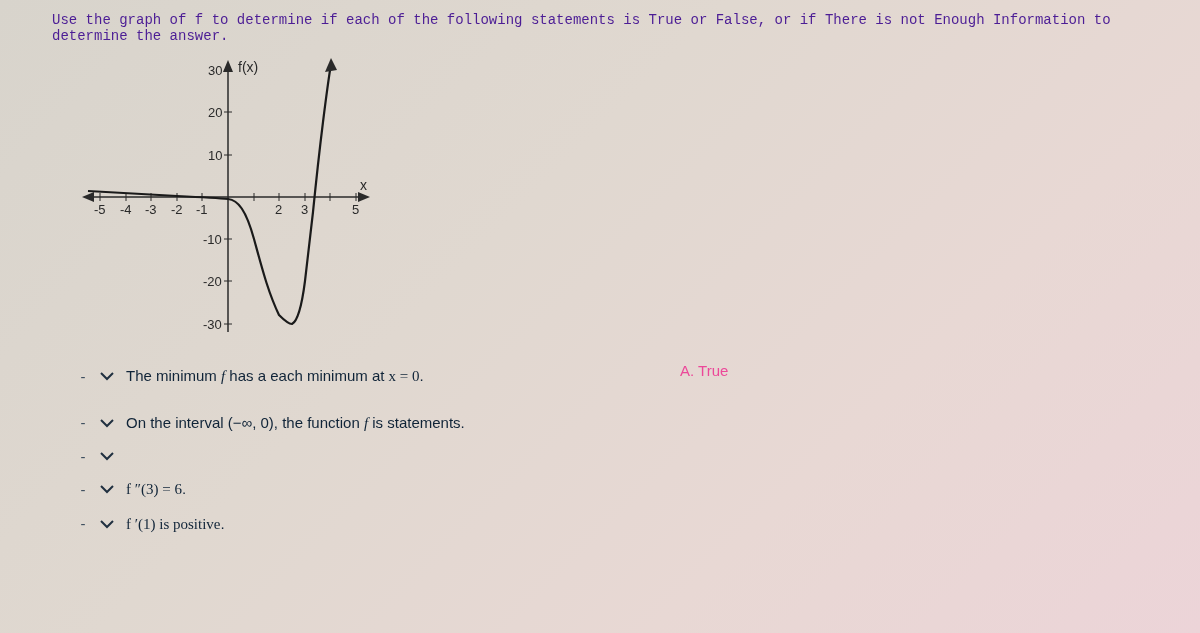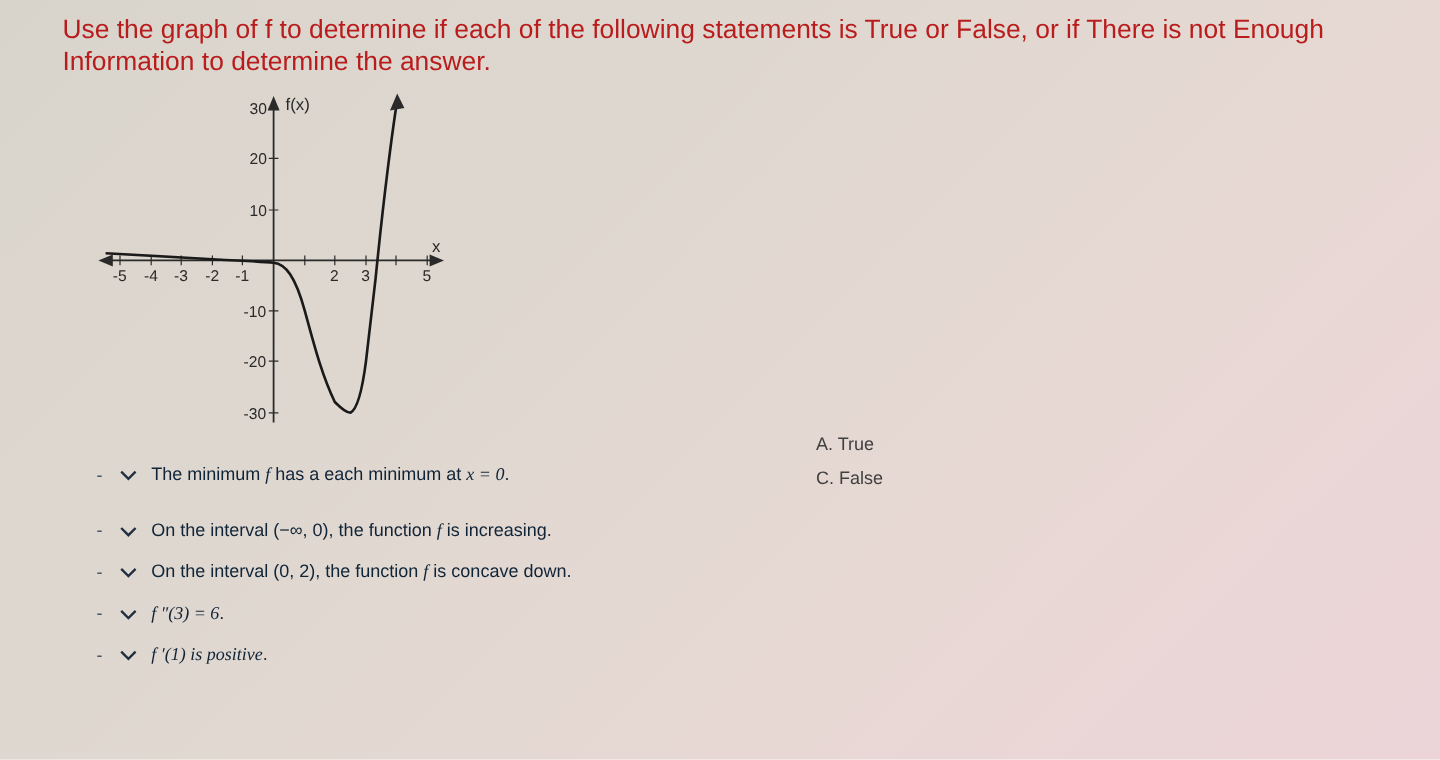--- a/index.html
+++ b/index.html
@@ -7,24 +7,25 @@
       width: 1200px;
       height: 633px;
       background: linear-gradient(135deg, #d8d4cc 0%, #e0d8d0 40%, #e8d8d4 70%, #ecd4d8 100%);
       font-family: Arial, sans-serif;
       color: #1a2a3a;
       padding: 12px 48px;
       position: relative;
       overflow: hidden;
     }
     .question-text {
-      font-size: 22px;
-      color: #b91c1c;
+      font-size: 14px;
+      color: #4c1d95;
       margin-bottom: 8px;
       padding-left: 4px;
+      font-family: Liberation Mono, monospace;
     }
     .graph-container {
       width: 300px;
       height: 290px;
       position: relative;
       margin-left: 30px;
       margin-bottom: 20px;
     }
     .graph-svg {
       width: 100%;
@@ -58,27 +59,27 @@
       align-items: center;
       justify-content: center;
       width: 22px;
       height: 18px;
       margin-right: 8px;
       cursor: pointer;
     }
     .dropdown svg { width: 14px; height: 10px; }
     .statement-text { line-height: 1.3; }
     .statement-text i { font-style: italic; font-family: 'Times New Roman', serif; }
-    .math-italic { font-style: italic; font-family: 'Times New Roman', serif; }
+    .math-italic { font-family: 'Times New Roman', serif; }
     .answers-block {
       position: absolute;
       left: 680px;
       top: 358px;
       font-size: 15px;
-      color: #404040;
+      color: #ec4899;
       line-height: 1.7;
     }
     .answer-option { margin-bottom: 2px; }
     .statements-wrap {
       display: flex;
       align-items: flex-start;
     }
   </style>
 </head>
 <body>
@@ -167,33 +168,30 @@
     </div>
 
     <div class="statement-row" style="margin-top:26px">
       <span class="placeholder-dash">-</span>
       <span class="dropdown">
         <svg viewBox="0 0 14 10">
             <path d="M1 2 L7 8 L13 2" stroke="#203040" stroke-width="2" fill="none"></path>
           </svg>
       </span>
       <span class="statement-text">
-        <span>On the interval </span><span>(−∞, 0)</span><span>, the function </span><i>f</i><span> is increasing.</span>
-      </span>
-    </div>
-
-    <div class="statement-row">
-      <span class="placeholder-dash">-</span>
-      <span class="dropdown">
-        <svg viewBox="0 0 14 10">
-            <path d="M1 2 L7 8 L13 2" stroke="#203040" stroke-width="2" fill="none"></path>
-          </svg>
-      </span>
-      <span class="statement-text">
-        <span>On the interval </span><span>(0, 2)</span><span>, the function </span><i>f</i><span> is concave down.</span>
+        <span>On the interval </span><span>(−∞, 0)</span><span>, the function </span><i>f</i><span> is statements.</span>
+      </span>
+    </div>
+
+    <div class="statement-row">
+      <span class="placeholder-dash">-</span>
+      <span class="dropdown">
+        <svg viewBox="0 0 14 10">
+            <path d="M1 2 L7 8 L13 2" stroke="#203040" stroke-width="2" fill="none"></path>
+          </svg>
       </span>
     </div>
 
     <div class="statement-row">
       <span class="placeholder-dash">-</span>
       <span class="dropdown">
         <svg viewBox="0 0 14 10">
             <path d="M1 2 L7 8 L13 2" stroke="#203040" stroke-width="2" fill="none"></path>
           </svg>
       </span>
@@ -212,14 +210,13 @@
       <span class="statement-text">
         <span class="math-italic">f ′(1) is positive</span><span>.</span>
       </span>
     </div>
 
   </div>
 </div>
 
 <div class="answers-block">
   <div class="answer-option">A. True</div>
-  <div class="answer-option">C. False</div>
 </div>
 
 </body></html>

